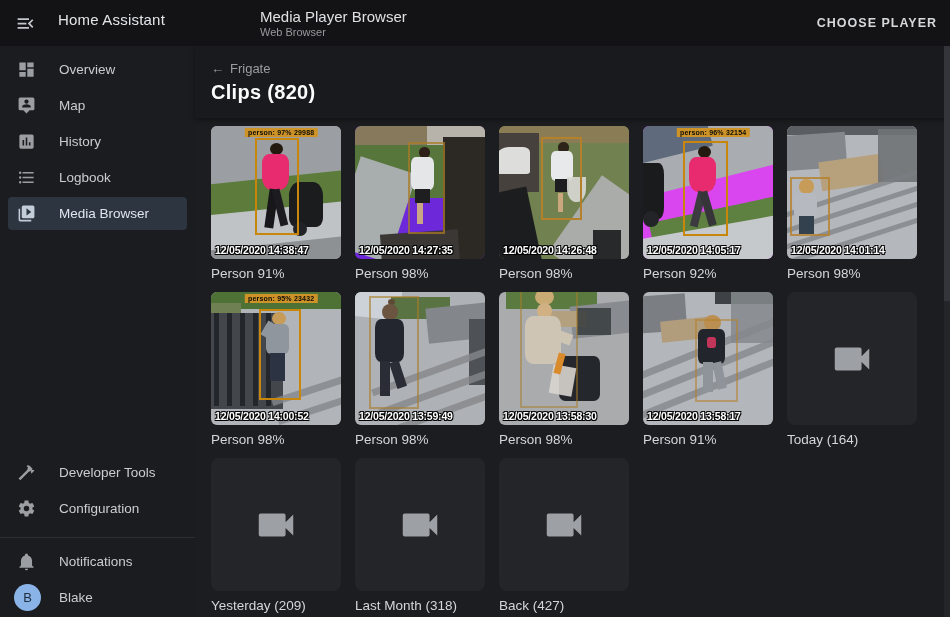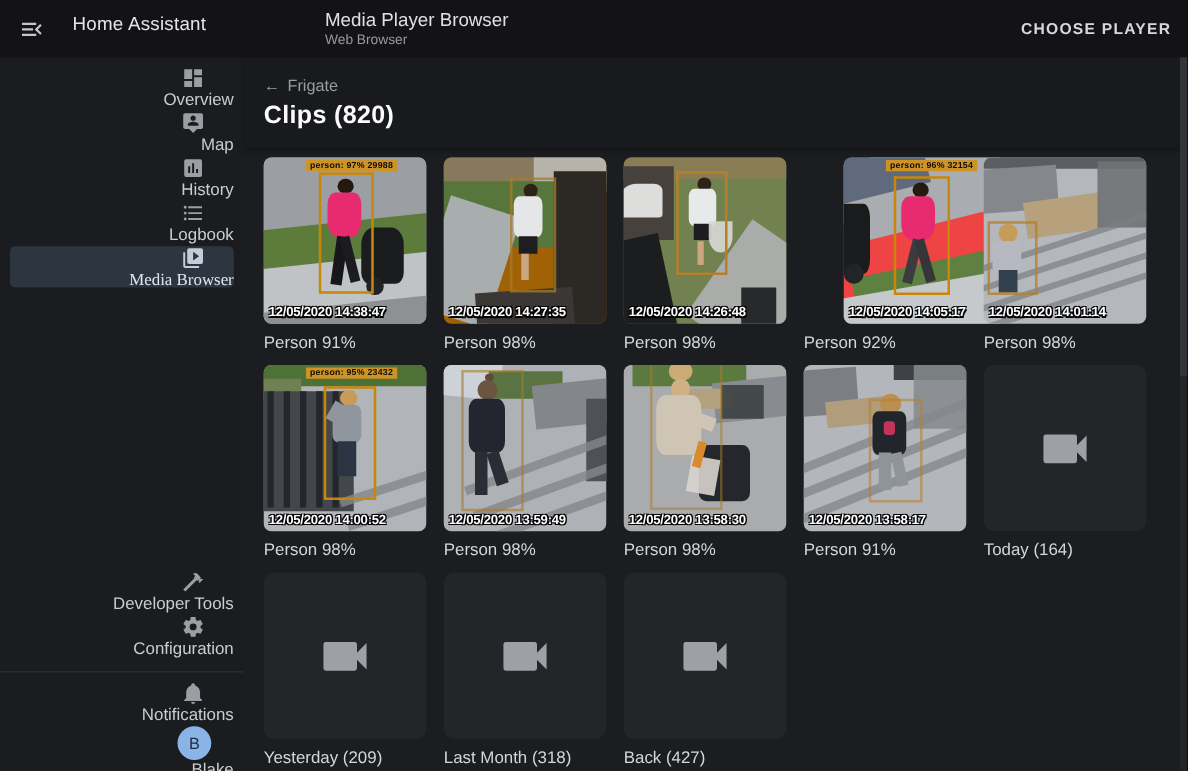--- a/index.html
+++ b/index.html
@@ -12,25 +12,25 @@
   .menu-btn svg{width:21px;height:21px;fill:#c4c6c9;}
   .ha-name{margin-left:21px;font-size:15px;color:#e4e5e7;letter-spacing:.2px;}
   .tb-center{margin-left:65px;display:flex;flex-direction:column;line-height:1.15;}
   .tb-title{font-size:15px;color:#dfe0e2;}
   .tb-sub{font-size:11px;color:#97999c;margin-top:1px;}
   .tb-right{margin-left:auto;margin-right:13px;font-size:12.5px;font-weight:700;letter-spacing:1px;color:#d7d8da;cursor:pointer;}
   
   .body{display:flex;height:571px;}
   .sidebar{width:195px;flex-shrink:0;background:#1b1c1f;display:flex;flex-direction:column;
            padding-top:7px;box-sizing:border-box;}
-  .nav-item{height:33px;margin:0 8px 3px 8px;display:flex;align-items:flex-end;border-radius:4px;
-            color:#c9cdd1;font-size:13.5px;font-weight:500;cursor:pointer;flex-direction:column;}
+  .nav-item{height:33px;margin:0 8px 3px 8px;display:flex;align-items:center;border-radius:4px;
+            color:#c9cdd1;font-size:13.5px;font-weight:500;cursor:pointer;}
   .nav-item .icon{width:24px;height:20px;margin-left:9px;margin-right:18px;display:flex;align-items:center;}
   .nav-item .icon svg{width:19px;height:19px;fill:#9b9ea3;}
-  .nav-item.selected{background:#2c3540;color:#e0e6ed;font-family:Liberation Serif, serif;}
+  .nav-item.selected{background:#2c3540;color:#e0e6ed;}
   .nav-item.selected .icon svg{fill:#c2cdd9;}
   .sidebar-spacer{flex:1;}
   .sidebar-divider{border-top:1px solid #2e2f33;margin:9px 0 7px 0;}
   .avatar{width:27px;height:27px;border-radius:50%;background:#8ab4e8;color:#1d2b3a;
           display:flex;align-items:center;justify-content:center;font-size:13px;font-weight:500;
           margin-left:6px;margin-right:18px;flex-shrink:0;}
   
   .main{flex:1;display:flex;flex-direction:column;background:#1c1d20;position:relative;}
   .content-header{height:72px;flex-shrink:0;background:#191a1d;padding-left:16px;box-sizing:border-box;
                   box-shadow:0 2px 5px rgba(0,0,0,.4);position:relative;z-index:2;}
@@ -177,21 +177,21 @@
                 <div class="shape" style="left: 39%; top: 21%; width: 21%; height: 27%; background: rgb(232, 43, 110); border-radius: 25% 25% 35% 35%;"></div>
                 <div class="shape" style="left: 43%; top: 47%; width: 7%; height: 29%; background: rgb(23, 23, 26); transform: rotate(8deg);"></div>
                 <div class="shape" style="left: 50%; top: 47%; width: 6%; height: 28%; background: rgb(28, 28, 32); transform: rotate(-14deg);"></div>
                 <div class="shape bbox" style="left: 34%; top: 9%; width: 31%; height: 70%; border: 2px solid rgb(200, 134, 11);"></div>
                 <div class="chip">person: 97% 29988</div>
                 <div class="ts">12/05/2020 14:38:47</div>
               </div>
               <div class="clip-label">Person 91%</div>
             </div>
             <div class="clip-card">
-              <div class="thumb" style="background: #a16207;">
+              <div class="thumb" style="background: #6d28d9;">
                 <div class="shape" style="left: -5%; top: -5%; width: 115%; height: 20%; background: rgb(134, 121, 92);"></div>
                 <div class="shape" style="left: 55%; top: -5%; width: 55%; height: 25%; background: rgb(183, 179, 171);"></div>
                 <div class="shape" style="left: 0%; top: 14%; width: 75%; height: 40%; background: rgb(87, 118, 60);"></div>
                 <div class="shape" style="left: -8%; top: 28%; width: 45%; height: 70%; background: rgb(168, 173, 173); transform: rotate(18deg);"></div>
                 <div class="shape" style="left: 68%; top: 8%; width: 45%; height: 100%; background: rgb(44, 41, 37);"></div>
                 <div class="shape" style="left: 20%; top: 80%; width: 60%; height: 25%; background: rgb(58, 55, 52); transform: rotate(-4deg);"></div>
                 <div class="shape" style="left: 49%; top: 16%; width: 9%; height: 8%; background: rgb(46, 34, 24); border-radius: 50%;"></div>
                 <div class="shape" style="left: 43%; top: 23%; width: 18%; height: 25%; background: rgb(228, 230, 232); border-radius: 20%;"></div>
                 <div class="shape" style="left: 46%; top: 47%; width: 12%; height: 11%; background: rgb(30, 30, 32);"></div>
                 <div class="shape" style="left: 48%; top: 58%; width: 4%; height: 16%; background: rgb(201, 166, 132);"></div>
@@ -212,21 +212,21 @@
                 <div class="shape" style="left: 40%; top: 19%; width: 17%; height: 22%; background: rgb(231, 233, 235); border-radius: 20%;"></div>
                 <div class="shape" style="left: 43%; top: 40%; width: 11%; height: 10%; background: rgb(29, 29, 31);"></div>
                 <div class="shape" style="left: 45%; top: 50%; width: 4%; height: 15%; background: rgb(202, 167, 127);"></div>
                 <div class="shape" style="left: 52%; top: 38%; width: 15%; height: 19%; background: rgb(217, 217, 213); opacity: 0.9; border-radius: 0px 0px 50% 50%;"></div>
                 <div class="shape bbox" style="left: 32%; top: 8%; width: 29%; height: 60%; border: 2px solid rgb(181, 128, 42);"></div>
                 <div class="ts">12/05/2020 14:26:48</div>
               </div>
               <div class="clip-label">Person 98%</div>
             </div>
             <div class="clip-card">
-              <div class="thumb" style="background: #ef4444; margin-left: 32px;">
+              <div class="thumb" style="background: #d946ef;">
                 <div class="shape" style="left: -5%; top: -8%; width: 115%; height: 48%; background: rgb(169, 173, 177); transform: rotate(-14deg);"></div>
                 <div class="shape" style="left: -5%; top: -8%; width: 55%; height: 30%; background: rgb(95, 107, 125); transform: rotate(-14deg);"></div>
                 <div class="shape" style="left: 5%; top: 62%; width: 110%; height: 20%; background: rgb(94, 128, 64); transform: rotate(-12deg);"></div>
                 <div class="shape" style="left: -5%; top: 76%; width: 115%; height: 35%; background: rgb(198, 201, 203); transform: rotate(-10deg);"></div>
                 <div class="shape" style="left: -4%; top: 28%; width: 20%; height: 42%; background: rgb(26, 27, 29); border-radius: 20%;"></div>
                 <div class="shape" style="left: 0%; top: 64%; width: 12%; height: 12%; background: rgb(35, 36, 39); border-radius: 50%;"></div>
                 <div class="shape" style="left: 42%; top: 15%; width: 10%; height: 9%; background: rgb(36, 26, 16); border-radius: 50%;"></div>
                 <div class="shape" style="left: 35%; top: 23%; width: 21%; height: 27%; background: rgb(232, 43, 110); border-radius: 25% 25% 35% 35%;"></div>
                 <div class="shape" style="left: 39%; top: 49%; width: 6%; height: 27%; background: rgb(60, 60, 64); transform: rotate(14deg);"></div>
                 <div class="shape" style="left: 47%; top: 49%; width: 6%; height: 26%; background: rgb(53, 53, 58); transform: rotate(-16deg);"></div>

